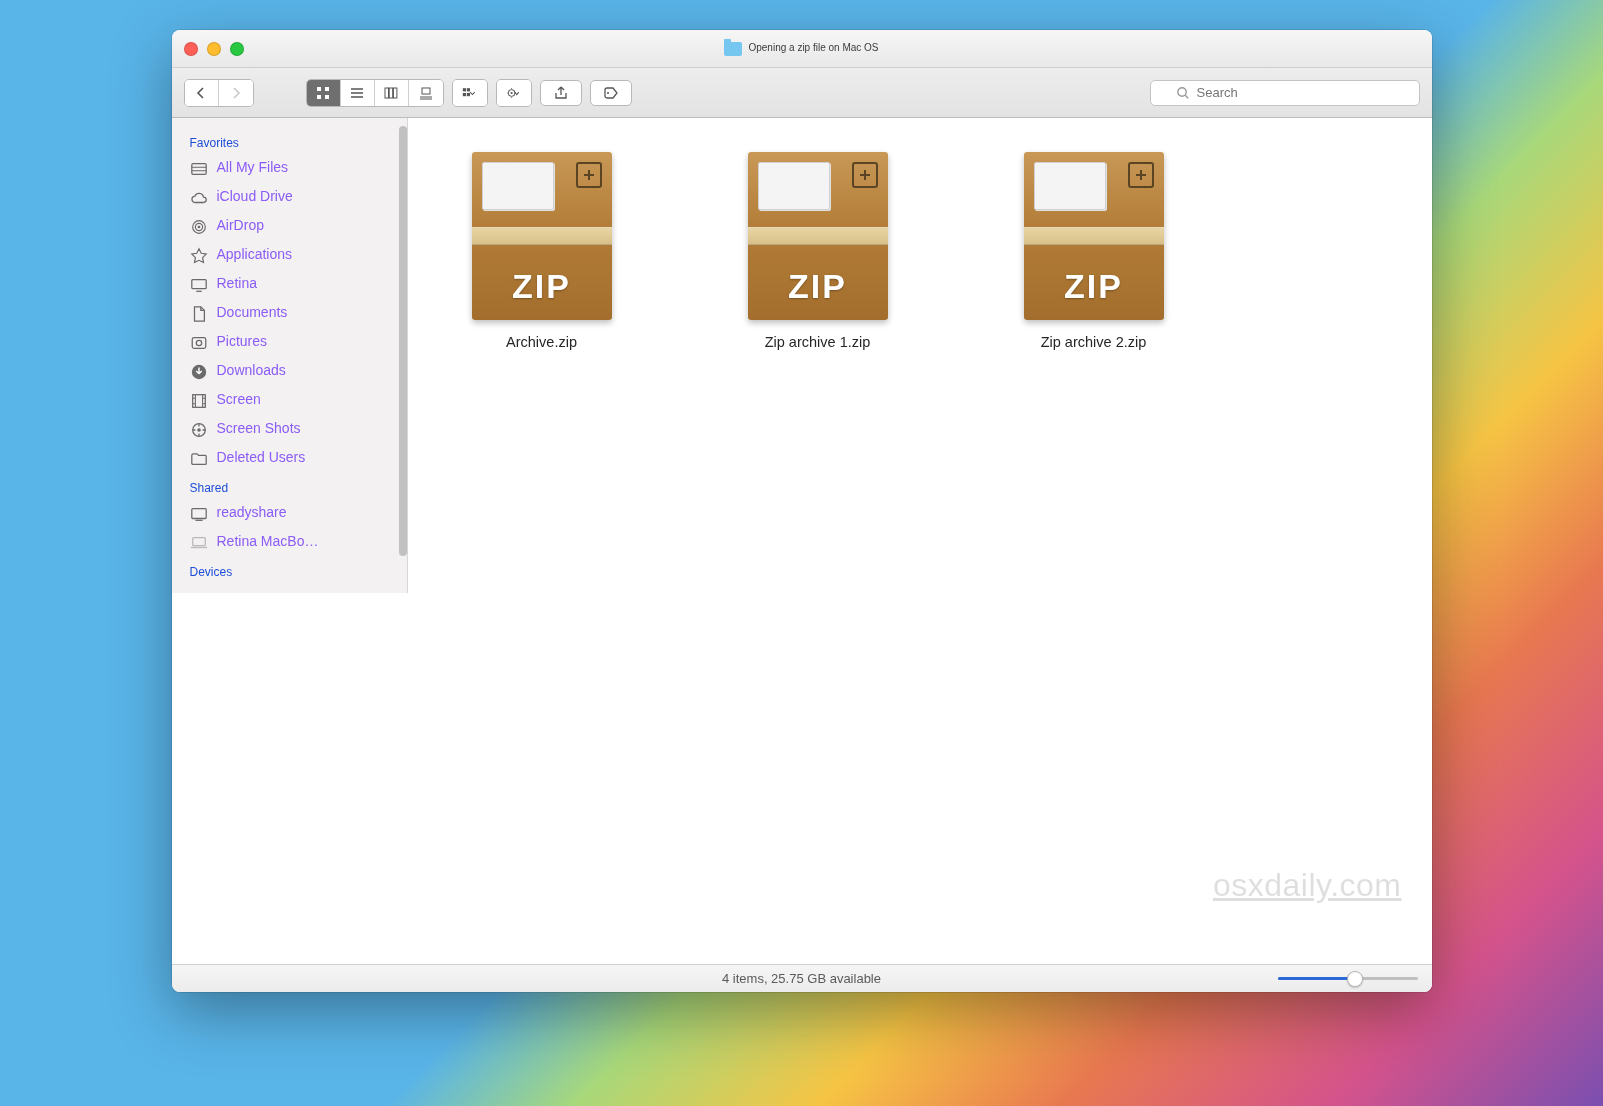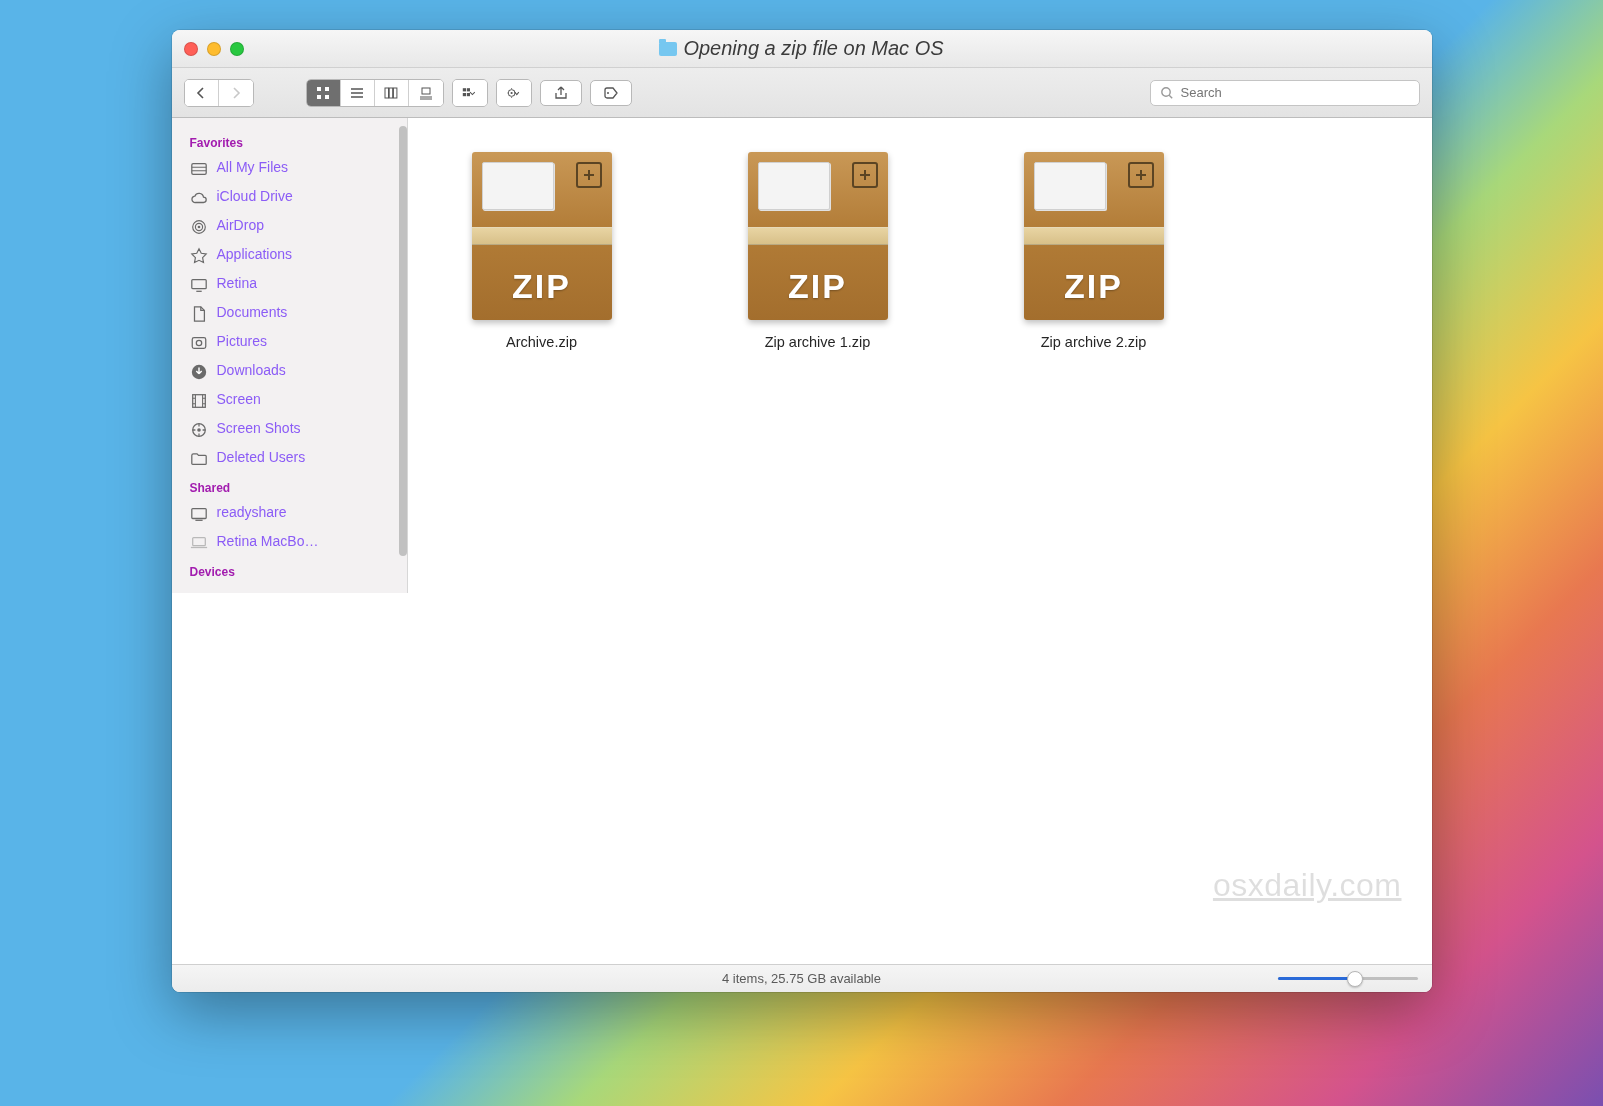--- a/index.html
+++ b/index.html
@@ -28,22 +28,22 @@
     border-bottom: 1px solid #d0d0d0;
     display: flex;
     align-items: center;
     padding: 0 12px;
     position: relative;
   }
   .traffic-lights { display:flex; gap:9px; }
   .tl { width:14px; height:14px; border-radius:50%; border:0.5px solid rgba(0,0,0,0.15);}
   .tl.red { background:#ff5f57;} .tl.yellow{background:#febc2e;} .tl.green{background:#28c840;}
   .title-wrap {
-    position:absolute; left:0; right:0; display:flex; justify-content:center; align-items:center; gap:6px;
-    font-size:20px; color:#3b3b3b; pointer-events:none;font-style:italic;
+    position:absolute; left:0; right:0; display:flex; justify-content:center; gap:6px;
+    font-size:10px; color:#3b3b3b; pointer-events:none;
   }
   .title-folder-icon { width:18px; height:14px; background:#76c7f0; border-radius:2px; position:relative; }
   .title-folder-icon:before { content:""; position:absolute; top:-3px; left:0; width:7px; height:4px; background:#76c7f0; border-radius:1px 1px 0 0;}
   .toolbar {
     height: 50px;
     background: linear-gradient(#ededed, #e3e3e3);
     border-bottom: 1px solid #bcbcbc;
     display:flex;
     align-items:center;
     padding: 0 12px;
@@ -64,30 +64,30 @@
   .seg button:last-child{border-right:none;}
   .seg button.active { background:#6f6f6f; color:#fff;}
   .tb-btn {
     border:1px solid #b8b8b8; border-radius:5px; background:#fff;
     height:26px; min-width:42px; display:flex; align-items:center; justify-content:center;
     cursor:pointer; color:#555;
   }
   .spacer { flex:1; }
   .search {
     width:270px; height:26px; border:1px solid #c4c4c4; border-radius:5px;
-    display:flex; align-items:center; padding:0 8px; gap:6px; background:#fff;
+    display:flex; align-items:center; padding:0 24px; gap:6px; background:#fff;
   }
   .search input { border:none; outline:none; flex:1; font-size:13px; color:#888; background:transparent;}
   .body { flex:1; display:flex; min-height:0; }
   .sidebar {
     width:236px; background:#f3f1f2; border-right:1px solid #d7d7d7;
     padding:10px 0 10px 0; overflow-y:auto; font-size:14px;
     scrollbar-width:thin;
   }
-  .sb-heading { font-size:12px; font-weight:700; color:#a21caf; padding:8px 18px 4px; }
+  .sb-heading { font-size:12px; font-weight:400; color:#1d4ed8; padding:8px 18px 4px; }
   .sb-item {
     display:flex; align-items:flex-start; gap:8px;
     padding:5px 18px; color:#8b5cf6; cursor:pointer;
     white-space:nowrap; overflow:hidden; text-overflow:ellipsis;
   }
   .sb-icon { width:19px; height:19px; display:flex; align-items:center; justify-content:center; color:#6a6a6a; flex-shrink:0;}
   .content {
     flex:1; background:#fff; position:relative; overflow:auto;
     padding:30px 34px; display:block;
   }

